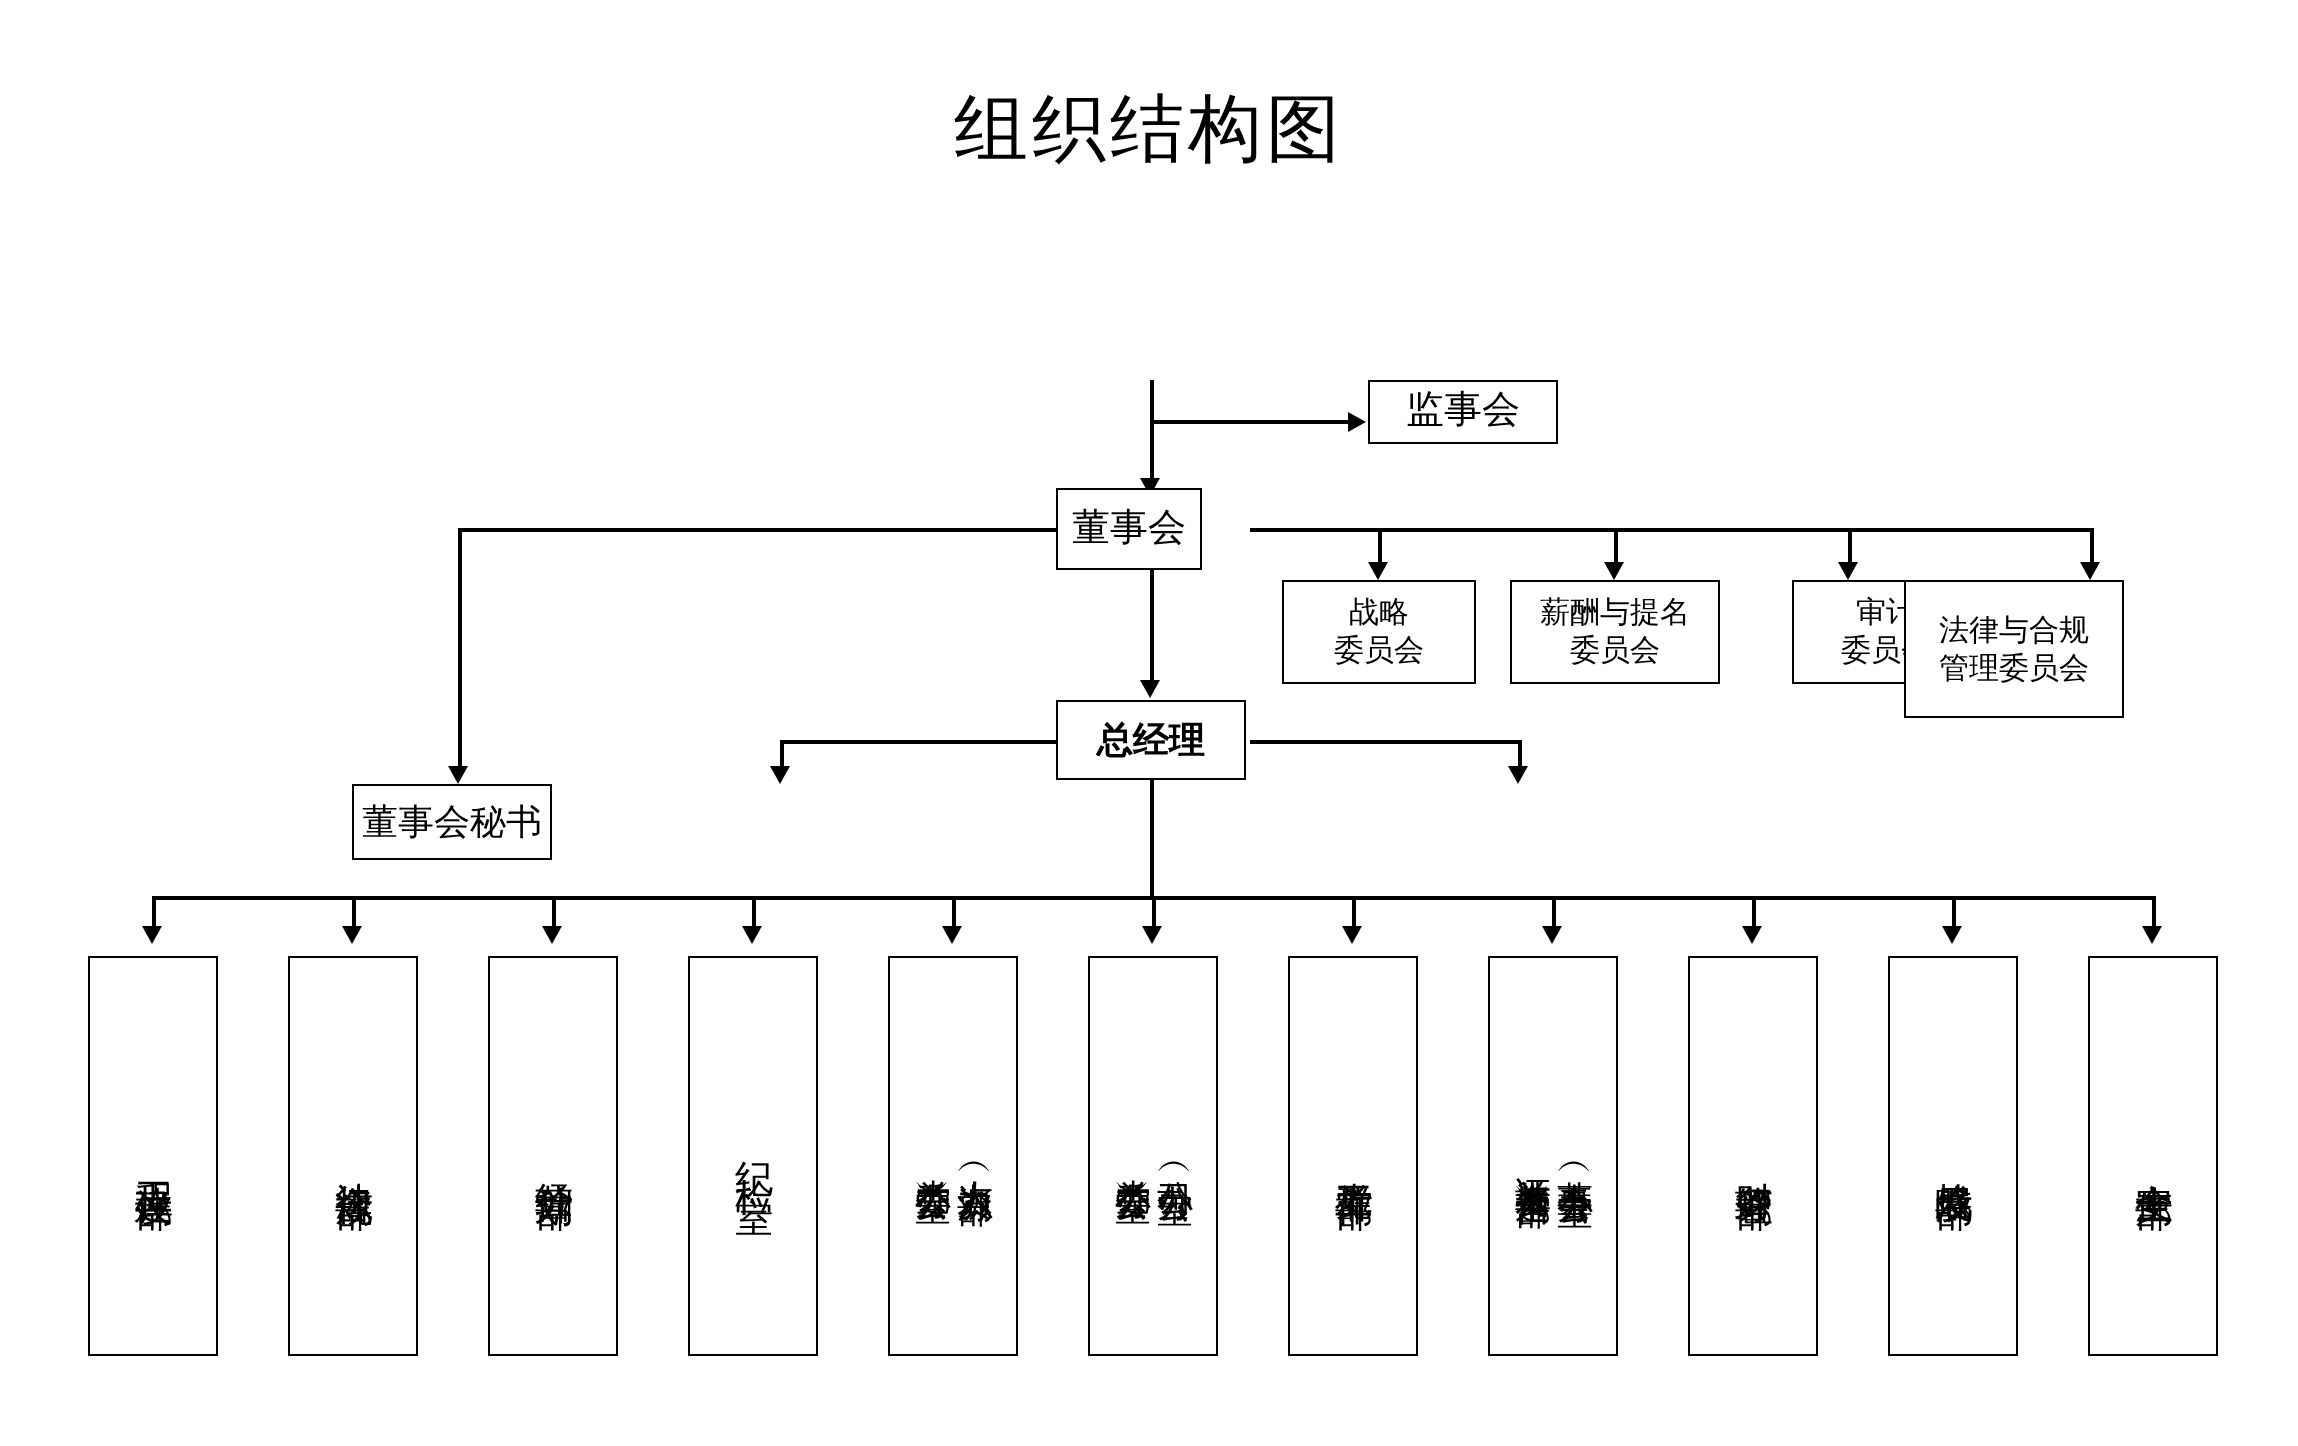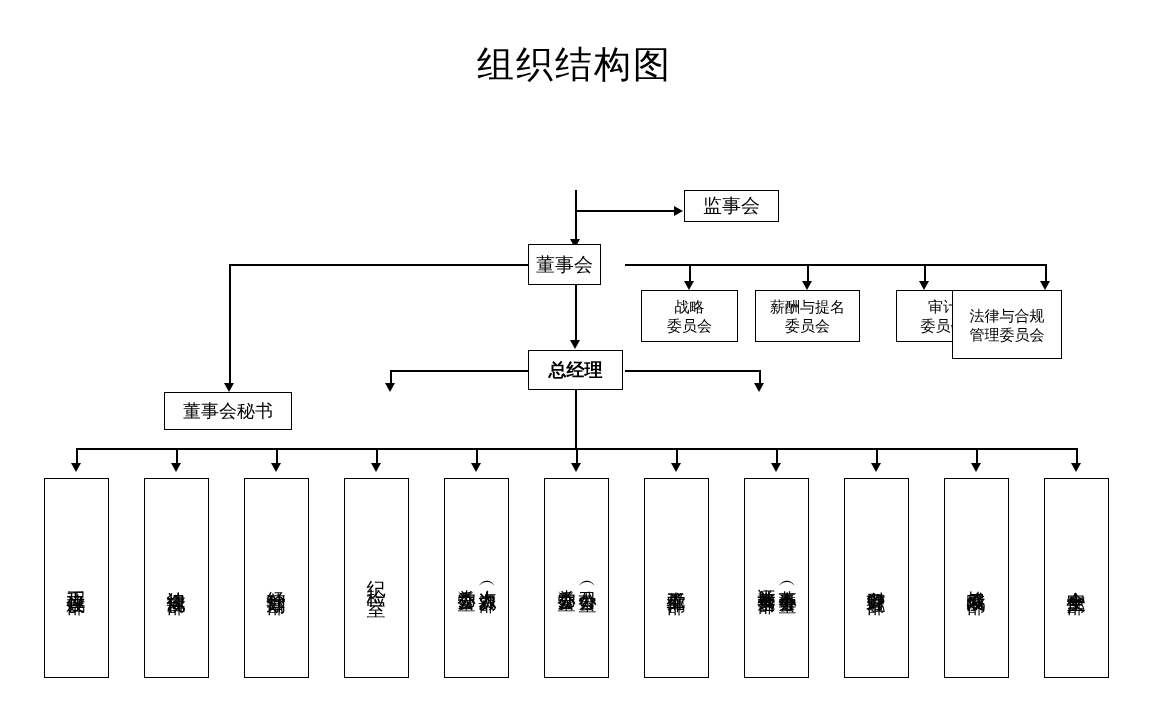--- a/index.html
+++ b/index.html
@@ -183,21 +183,21 @@
   </div>
   <div class="node n-cmt" style="left:877px; top:290px; width:94px; height:52px;margin-left:19px;">
     <span class="lbl">审计
 委员会</span>
   </div>
   <div class="node n-cmt" style="left:952px; top:290px; width:110px; height:69px;">
     <span class="lbl">法律与合规
 管理委员会</span>
   </div>
 
-  <div class="node n-mid" style="left:164px; top:392px; width:128px; height:38px;">
+  <div class="node n-mid" style="left:176px; top:392px; width:100px; height:38px;">
     <span class="lbl">董事会秘书</span>
   </div>
 
   <div class="node n-mid" style="left:528px; top:350px; width:95px; height:40px;font-weight:bold;">
     <span class="lbl">总经理</span>
   </div>
 
 
 
   <div class="dept" style="left:44px; top:478px; width:65px; height:200px;">

